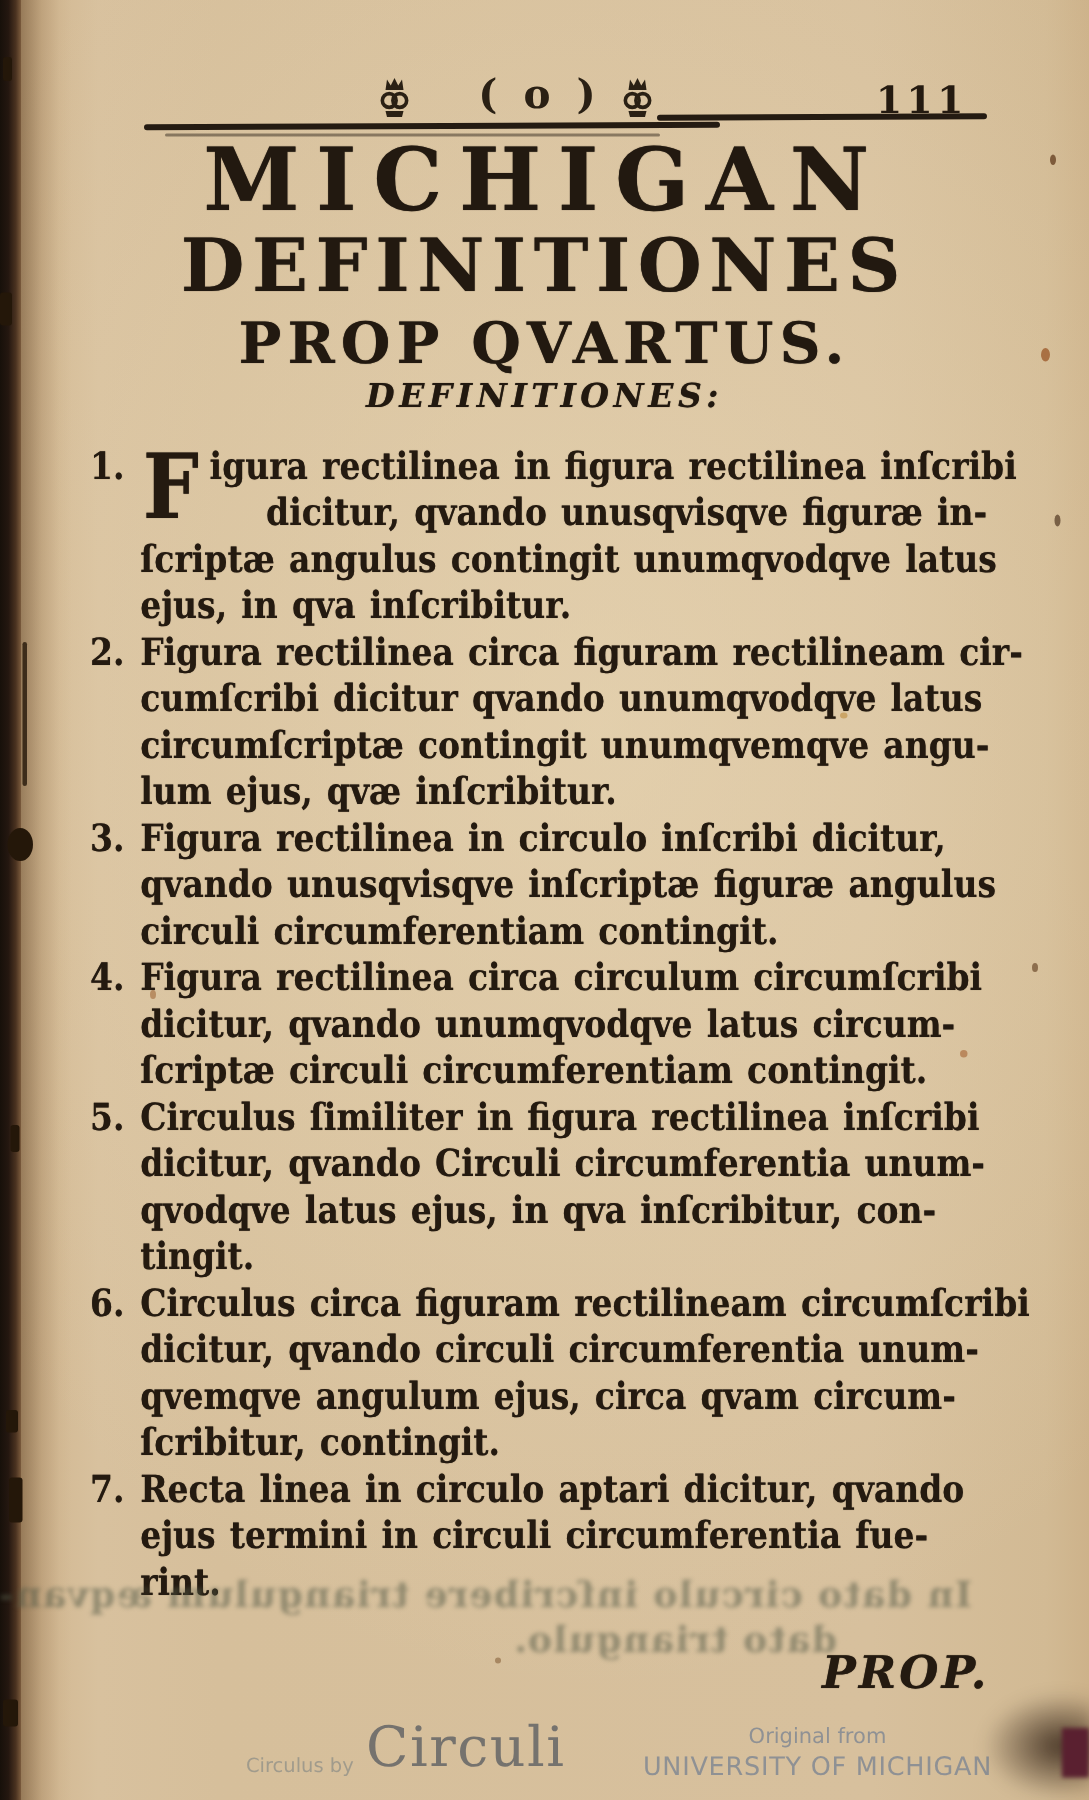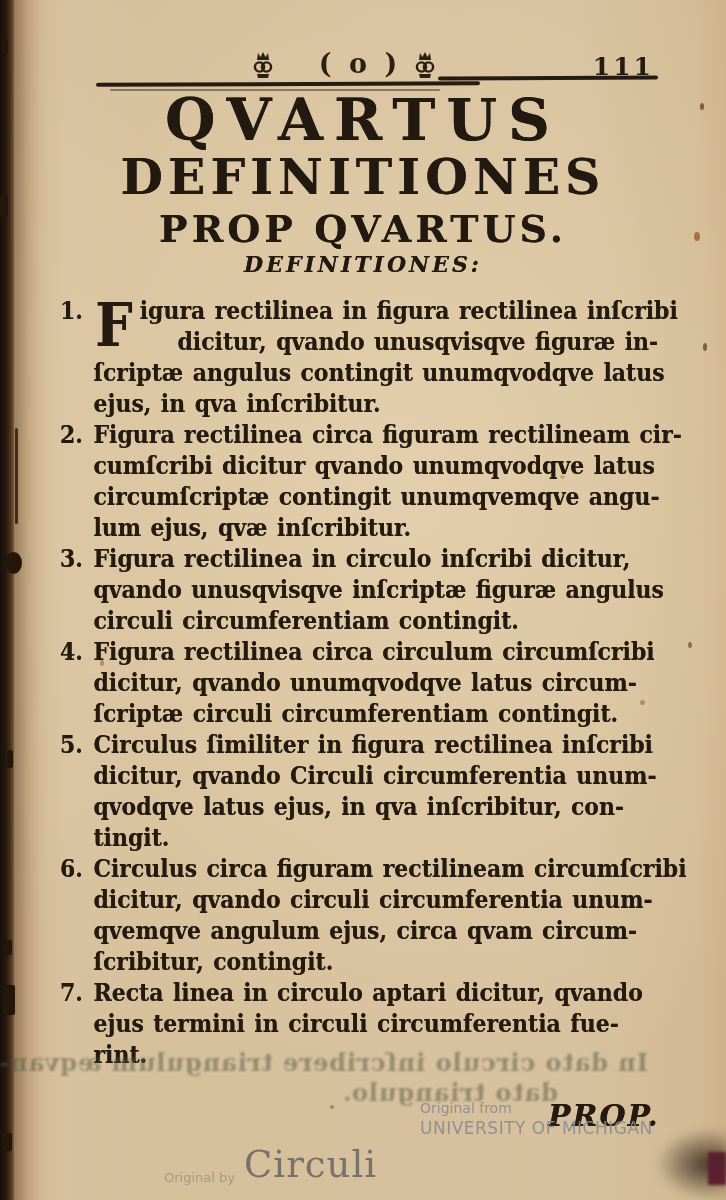--- a/index.html
+++ b/index.html
@@ -30,21 +30,21 @@
 
   
   .header-row{position:absolute;left:0;top:46px;width:726px;height:40px;}
   .orn{position:absolute;top:4px;}
   .orn svg{display:block;}
   .header-center{
     position:absolute;left:300px;top:2px;width:120px;text-align:center;
     font-size:27px;font-weight:bold;color:#2a2014;letter-spacing:4px;
   }
   .page-num{
-    position:absolute;left:584px;top:6px;width:70px;text-align:right;
+    position:absolute;left:584px;top:6px;width:70px;text-align:left;
     font-size:25px;font-weight:bold;color:#241a10;letter-spacing:3px;
   }
   .rule{position:absolute;background:#241b12;border-radius:2px;}
   .rule.r1{left:96px;top:82px;width:384px;height:4px;transform:rotate(-.25deg);}
   .rule.r1b{left:110px;top:89px;width:330px;height:2px;opacity:.45;}
   .rule.r2{left:438px;top:76px;width:220px;height:4px;transform:rotate(-.3deg);}
 
   
   .t{position:absolute;left:0;width:726px;text-align:center;color:#221910;
      text-shadow:0 0 .6px rgba(34,25,16,.8);}
@@ -80,21 +80,21 @@
     position:absolute;left:548px;top:1086px;
     font-size:30px;font-weight:bold;font-style:italic;letter-spacing:2px;
     color:#241a10;text-shadow:0 0 .6px rgba(36,26,16,.8);margin-top:12px;
   }
 
   
   .wm-digitized{position:absolute;left:164px;top:1170px;font-family:"DejaVu Sans",sans-serif;
     font-size:13px;color:rgba(150,148,138,.85);}
   .wm-google{position:absolute;left:244px;top:1143px;font-size:37px;
     color:rgba(92,95,99,.8);letter-spacing:1px;}
-  .wm-right{position:absolute;left:420px;top:1100px;width:250px;
+  .wm-right{position:absolute;left:420px;top:1150px;width:250px;text-align:center;
     font-family:"DejaVu Sans",sans-serif;color:rgba(135,140,148,.9);}
   .wm-orig{font-size:14px;display:block;}
   .wm-inst{font-size:17px;display:block;margin-top:2px;letter-spacing:.5px;}
 
   
   .corner-blob{
     position:absolute;left:655px;top:1128px;width:75px;height:72px;
     background:radial-gradient(ellipse at 70% 50%, rgba(38,22,12,.8), rgba(38,22,12,0) 70%);
     filter:blur(5px);
   }
@@ -145,21 +145,21 @@
       <circle cx="14.5" cy="17" r="4.6" fill="none" stroke="#2a2014" stroke-width="2.4"></circle>
       <path d="M5 24 L17 24 L16 28 L6 28 Z" fill="#2a2014"></path>
     </svg>
   </span>
   <span class="page-num">111</span>
 </div>
 <div class="rule r1"></div>
 <div class="rule r1b"></div>
 <div class="rule r2"></div>
 
-<div class="t t1">QVARTUS</div>
+<div class="t t1">MICHIGAN</div>
 <div class="t t2">DEFINITIONES</div>
 <div class="t t3">PROP QVARTUS.</div>
 <div class="t t4">DEFINITIONES:</div>
 
 <div class="defs">
 
   <div class="def">
     <span class="def-num">1.</span>
     <div class="def-body"><span class="dropcap">F</span><span>igura rectilinea in figura rectilinea inſcribi
     dicitur, qvando unusqvisqve figuræ in-
@@ -212,21 +212,21 @@
 rint.</span></div>
   </div>
 
 </div>
 
 <div class="bleed bleed1">In dato circulo inſcribere triangulum æqvan-</div>
 <div class="bleed bleed2">dato triangulo.</div>
 
 <div class="catchword">PROP.</div>
 
-<div class="wm-digitized">Original by</div>
+<div class="wm-digitized">Circulus by</div>
 <div class="wm-google">Circuli</div>
 <div class="wm-right">
   <span class="wm-orig">Original from</span>
   <span class="wm-inst">UNIVERSITY OF MICHIGAN</span>
 </div>
 
 <div class="corner-blob"></div>
 <div class="corner-red"></div>
 
 </body></html>

